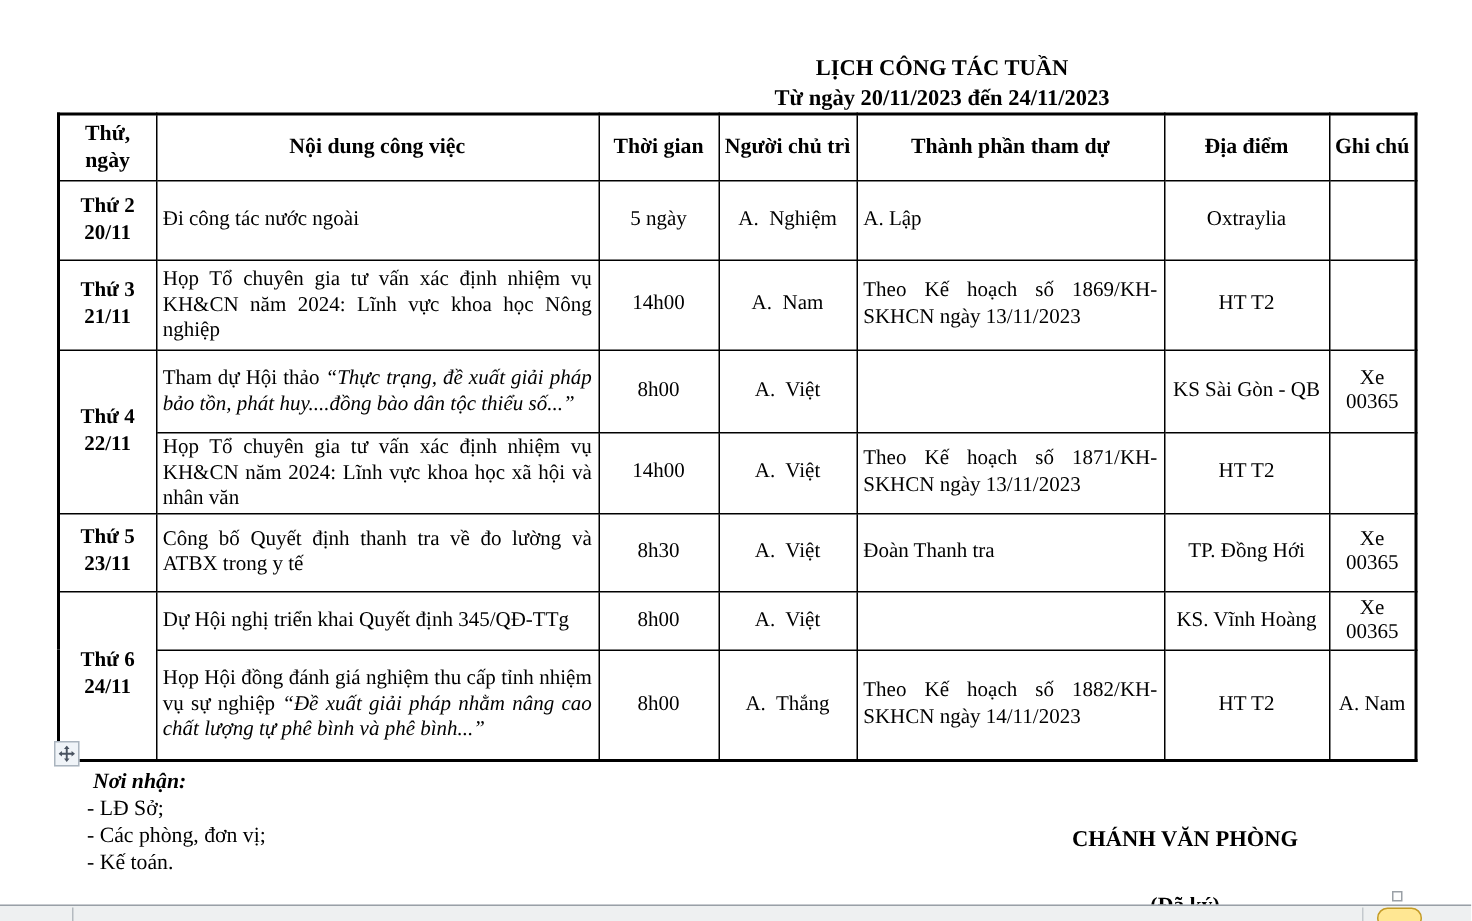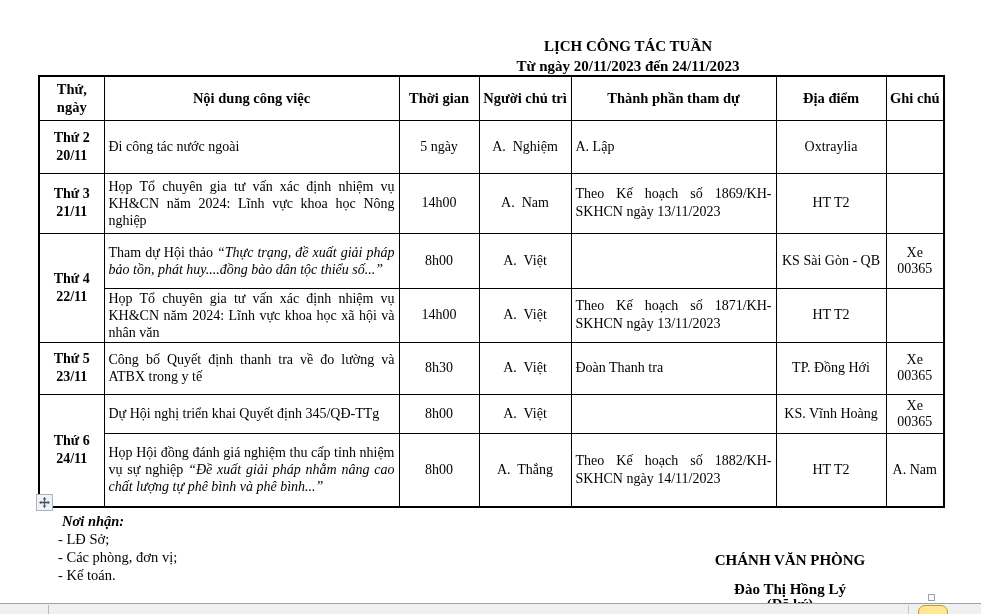--- a/index.html
+++ b/index.html
@@ -173,21 +173,20 @@
 
   <div class="footer-left">
     <div class="recipients-label">Nơi nhận:</div>
     <div>- LĐ Sở;</div>
     <div>- Các phòng, đơn vị;</div>
     <div>- Kế toán.</div>
   </div>
 
   <div class="footer-right-title">CHÁNH VĂN PHÒNG</div>
   <div class="footer-right-note">(Đã ký)</div>
-  <div class="footer-right-name">Đào Thị Hồng Lý</div>
 
   <div class="scrollbar"></div>
   <div class="scroll-divider1"></div>
   <div class="scroll-divider2"></div>
   <div class="sq"></div>
   <div class="pill"></div>
 
 </div>
 
 </body></html>

